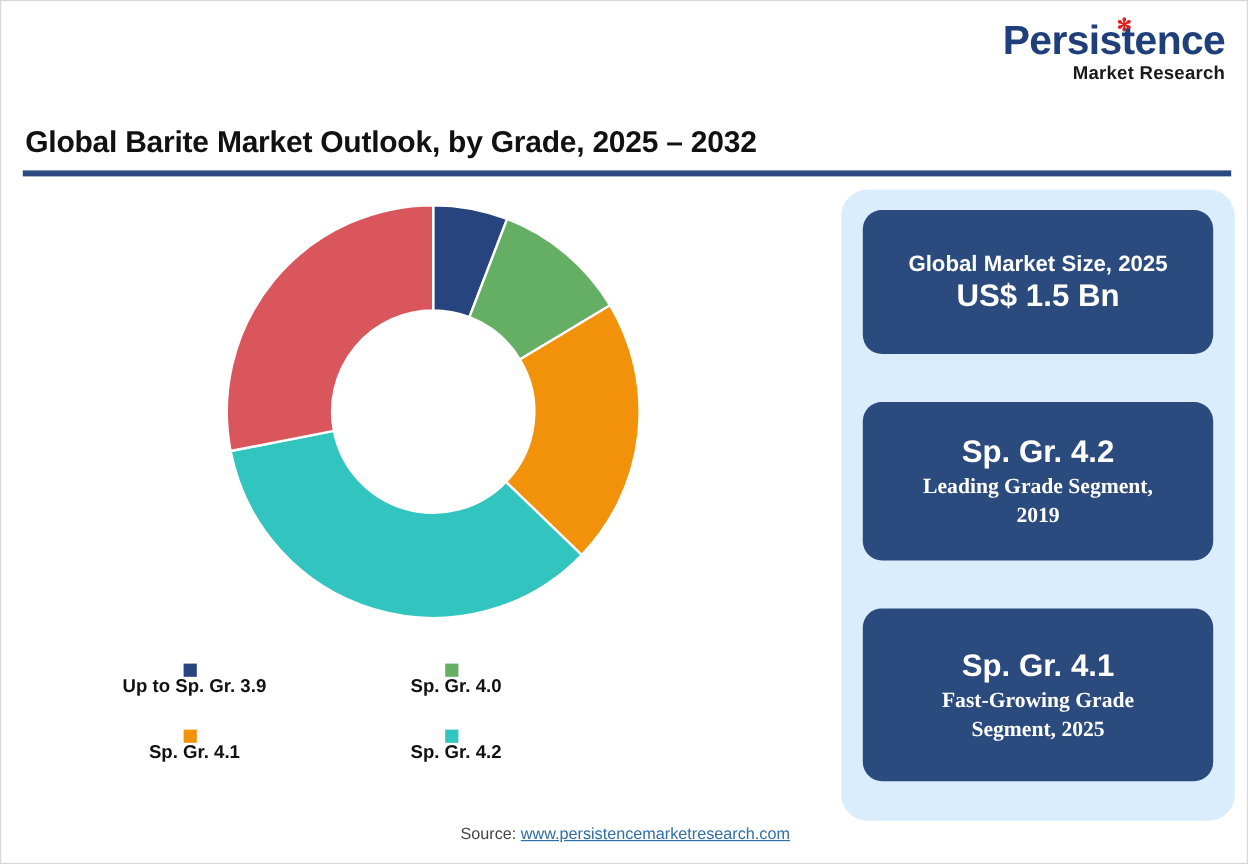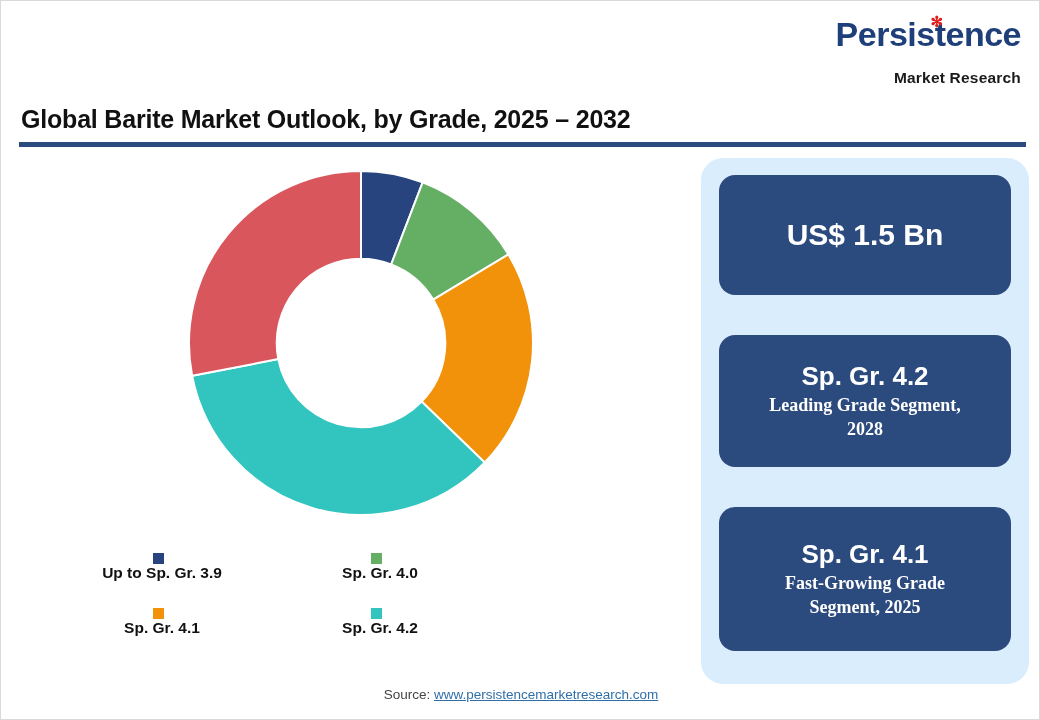--- a/index.html
+++ b/index.html
@@ -41,21 +41,21 @@
   #logo .star {
     position: absolute;
     top: -3px;
     left: 95px;
     font-size: 15px;
     color: #e02020;
     line-height: 1;
   }
   #logo .sub {
     display: block;
-    margin-top: 19px;
+    margin-top: 3px;
     font-size: 15.5px;
     font-weight: bold;
     color: #1a1a1a;
     letter-spacing: 0.2px;
   }
 
   
   #title {
     position: absolute;
     left: 20px;
@@ -146,21 +146,21 @@
   #card-size   { top: 17px;  height: 120px; }
   #card-lead   { top: 177px; height: 132px; }
   #card-fast   { top: 349px; height: 144px; }
 
   .card-small {
     font-size: 18.5px;
     font-weight: bold;
     line-height: 1.25;
   }
   .card-big {
-    font-size: 30px;
+    font-size: 26px;
     font-weight: bold;
     line-height: 1.2;
   }
   .card-head {
     font-size: 26px;
     font-weight: bold;
     line-height: 1.2;
     margin-bottom: 2px;
   }
   .card-sub {
@@ -229,27 +229,28 @@
       </div>
       <div class="legend-item">
         <span class="legend-swatch" style="background: rgb(50, 196, 190);"></span>
         <span class="legend-label">Sp. Gr. 4.2</span>
       </div>
     </div>
 
   <div id="info-panel">
 
     <div class="info-card" id="card-size">
+      <div class="card-small">Global Market Size, 2025</div>
       <div class="card-big">US$ 1.5 Bn</div>
     </div>
 
     <div class="info-card" id="card-lead">
       <div class="card-head">Sp. Gr. 4.2</div>
       <div class="card-sub">Leading Grade Segment,</div>
-      <div class="card-sub">2028</div>
+      <div class="card-sub">2019</div>
     </div>
 
     <div class="info-card" id="card-fast">
       <div class="card-head">Sp. Gr. 4.1</div>
       <div class="card-sub">Fast-Growing Grade</div>
       <div class="card-sub">Segment, 2025</div>
     </div>
 
   </div>
 

